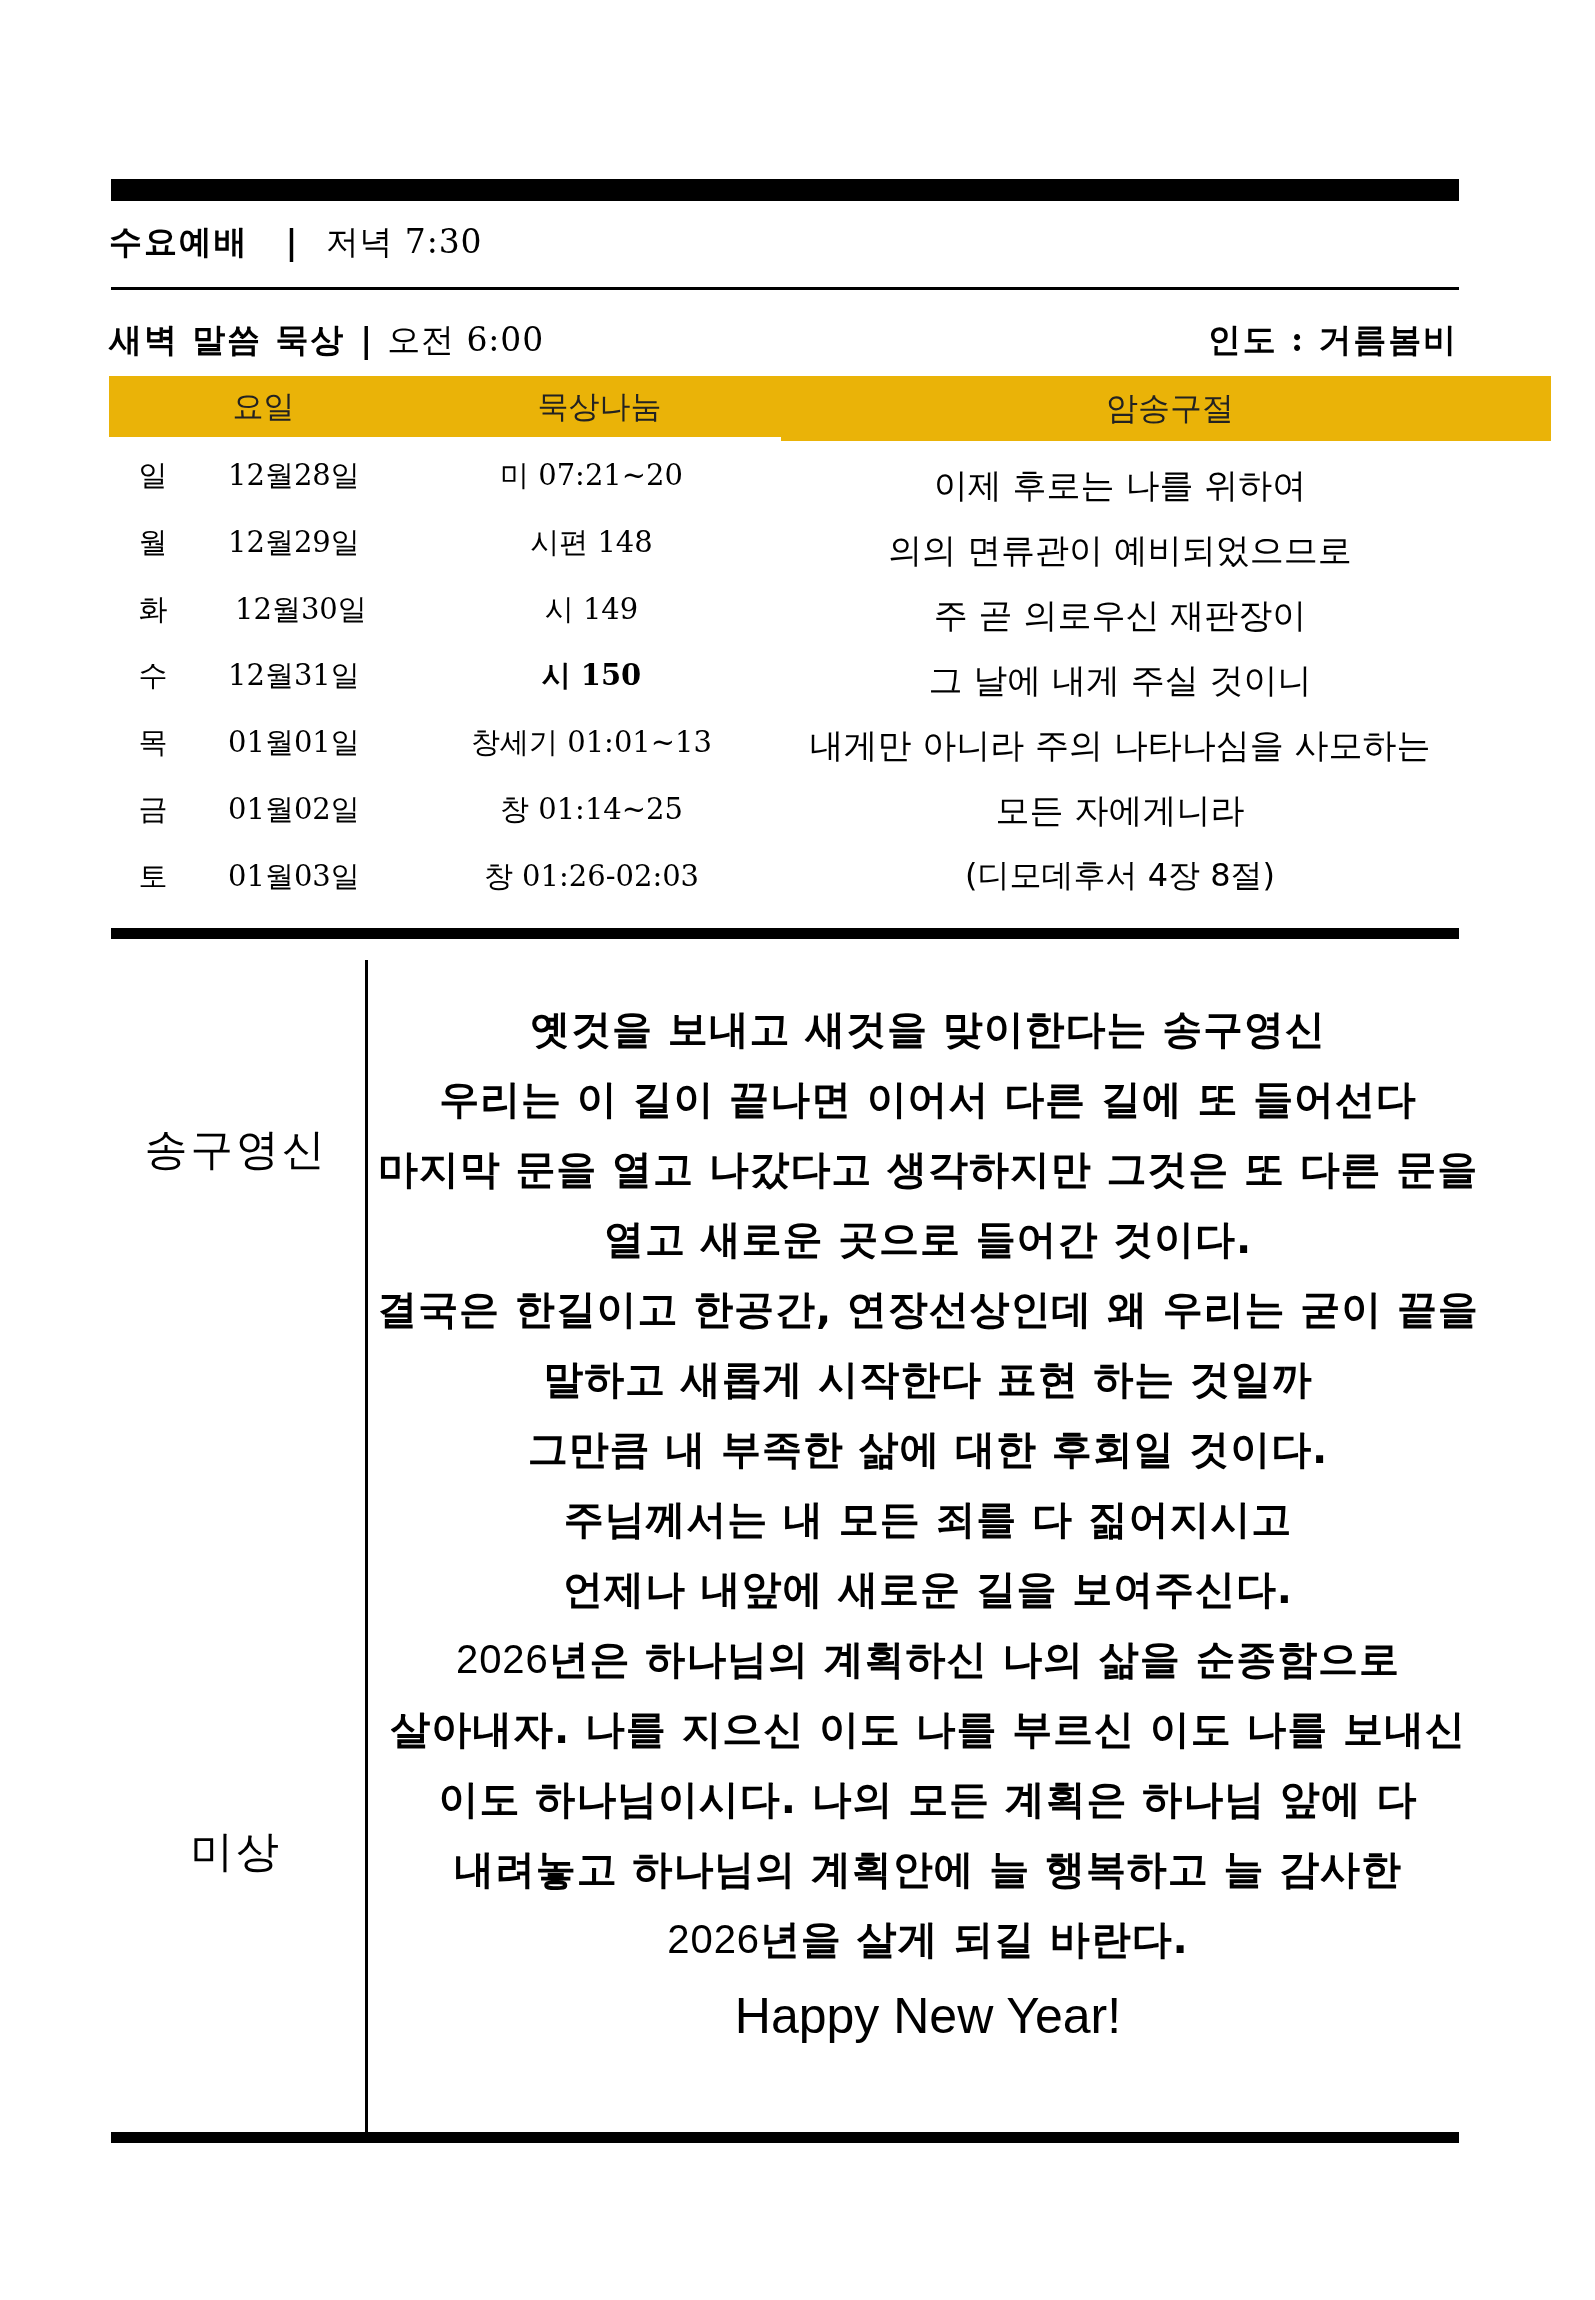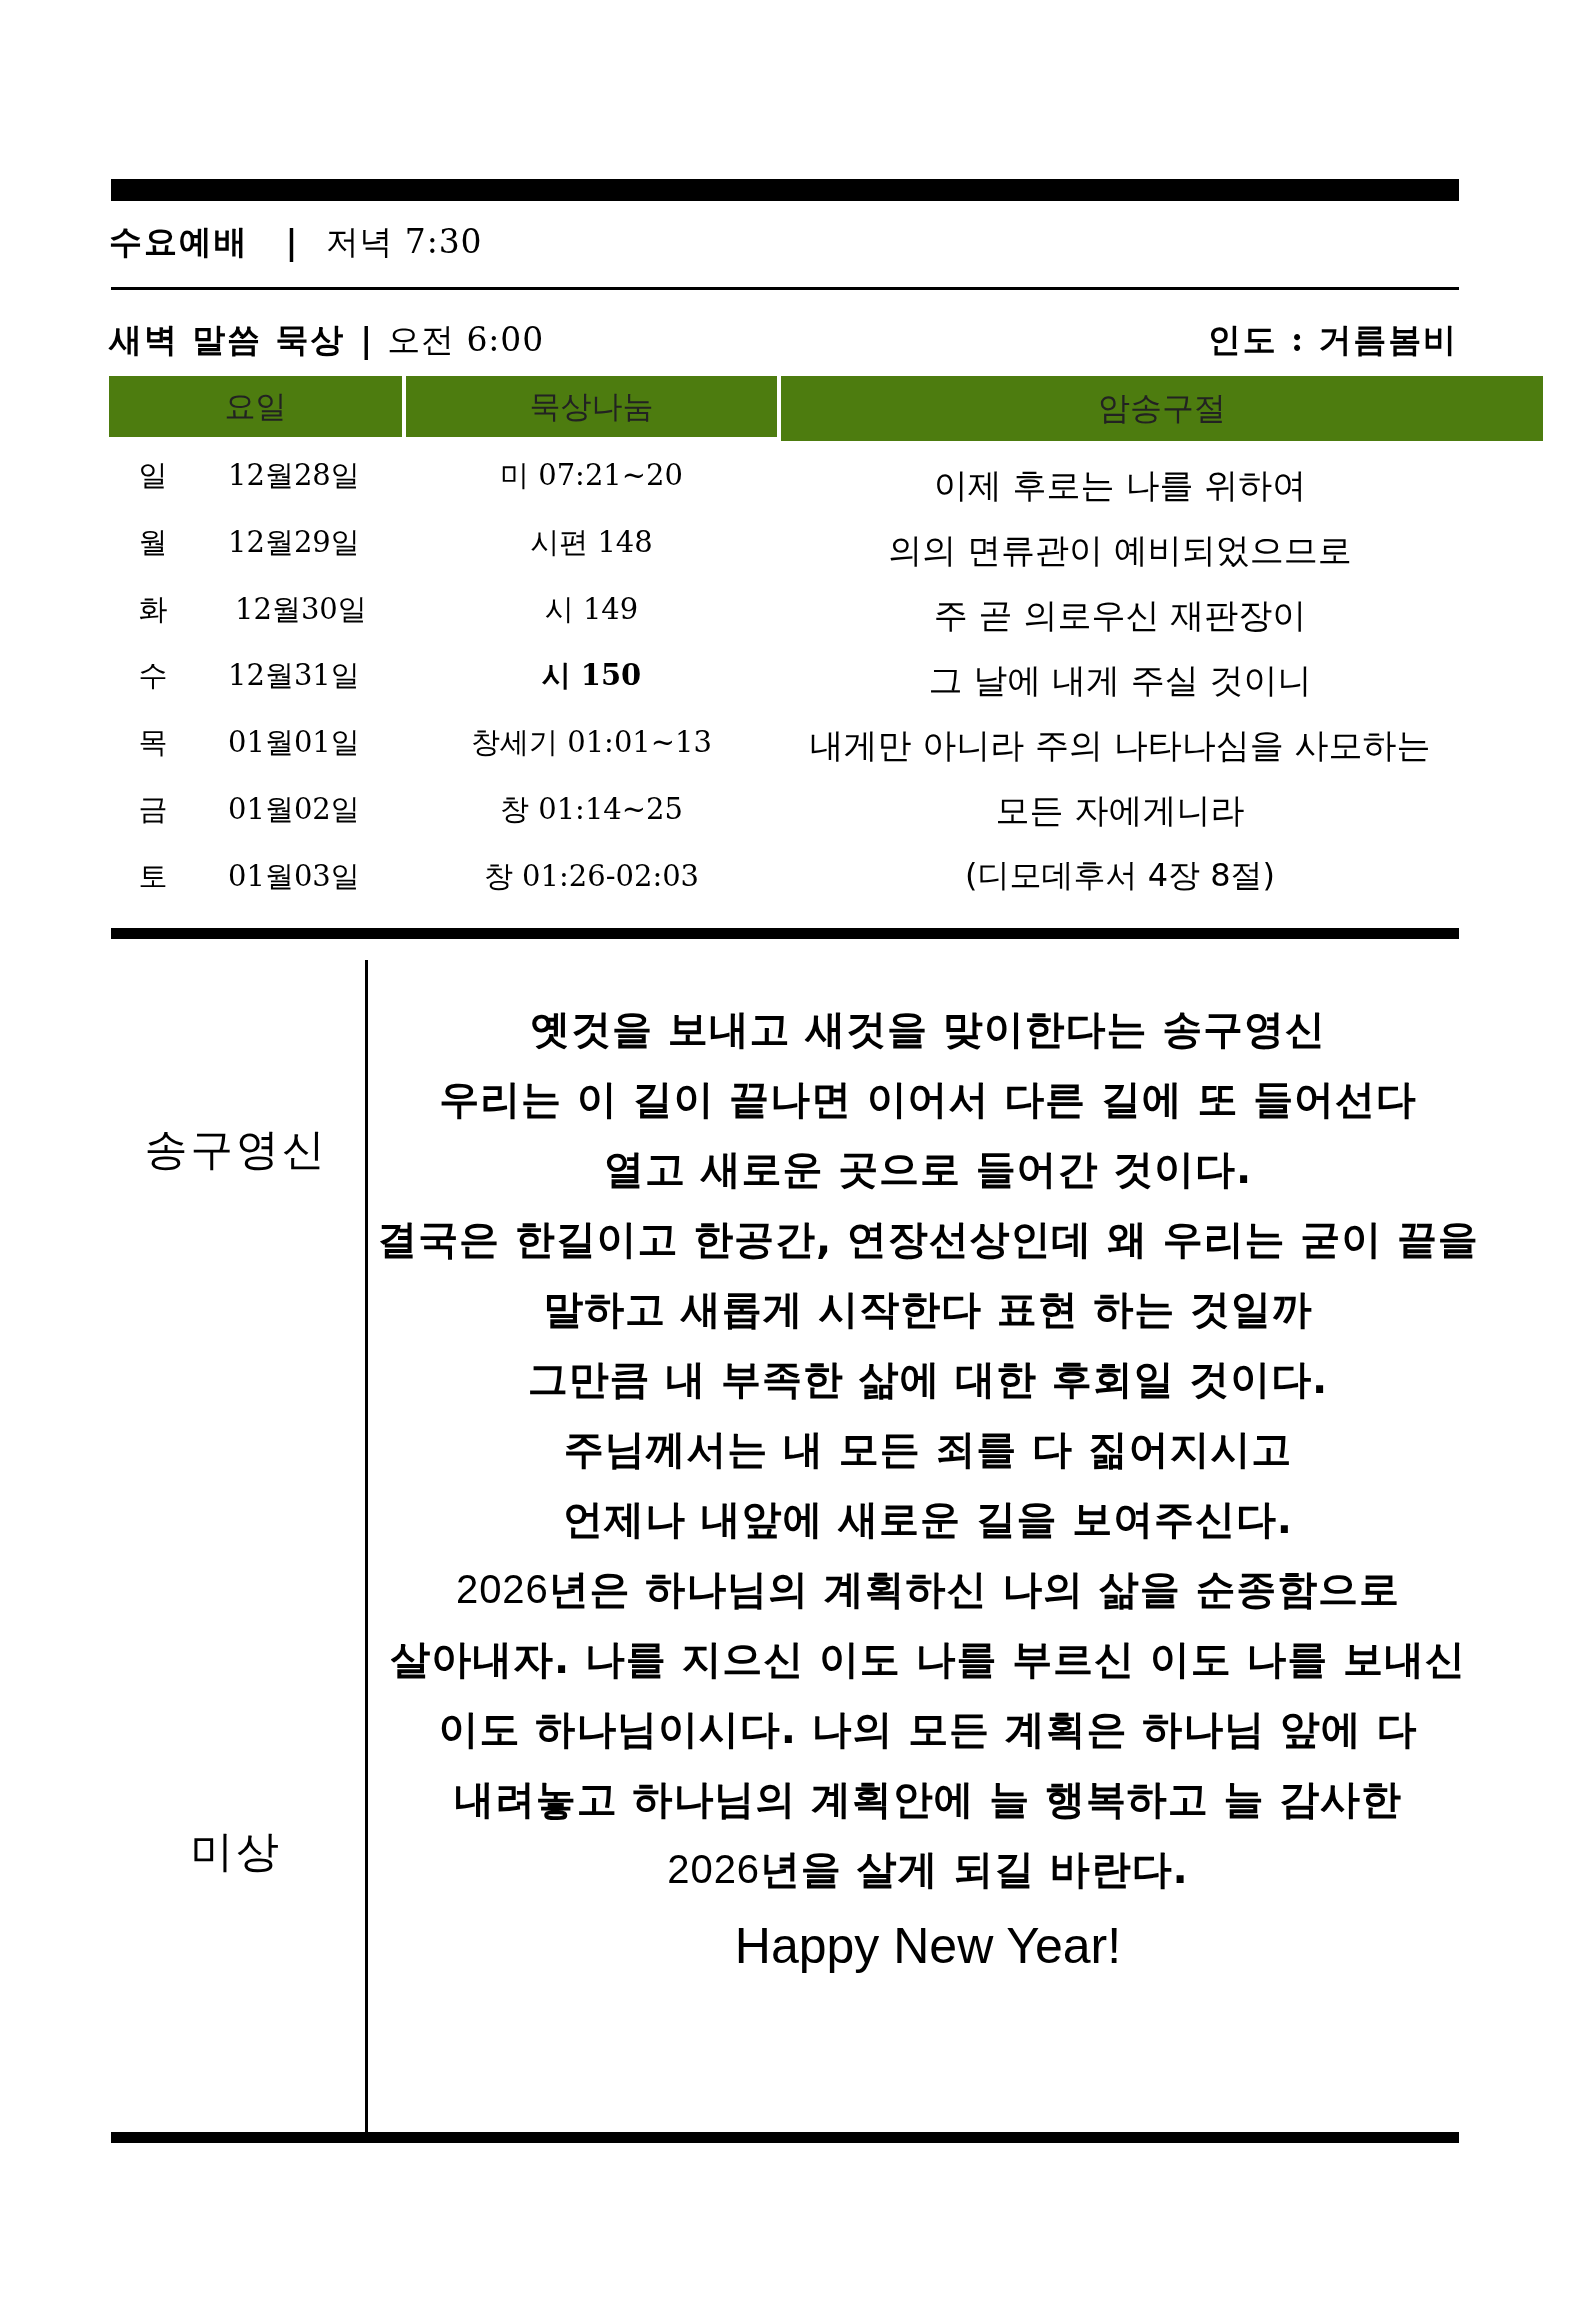--- a/index.html
+++ b/index.html
@@ -11,22 +11,22 @@
   
   .row-line { position:absolute; left:109px; height:52px; display:flex; align-items:center;
               font-size:33px; white-space:nowrap; }
   .row-line .title { font-weight:bold; letter-spacing:1.9px; }
   .row-line .sep { font-weight:bold; margin:0 16.7px; }
   .row-line .time { font-weight:normal; letter-spacing:0.9px; }
   .leader { position:absolute; right:137px; top:314px; height:52px; display:flex; align-items:center;
             font-size:33px; font-weight:bold; letter-spacing:1.9px; white-space:nowrap; }
 
   
-  .th { position:absolute; background:#4d7c0f; display:flex; align-items:center; justify-content:center;
-        font-size:31px; color:#222; }
+  .th { position:absolute; background:#eab308; display:flex; align-items:center; justify-content:center;
+        font-size:31px; color:#222;padding-left:8px; }
   .td { position:absolute; height:56px; display:flex; align-items:center; font-size:29px; white-space:nowrap; }
   .td.day { left:130px; width:46px; justify-content:center; }
   .td.date { left:228px; width:148px; }
   .td.passage { left:406px; width:371px; justify-content:center; }
   .verse { position:absolute; left:781px; width:678px; top:453px; }
   .verse .vline { height:65px; display:flex; align-items:center; justify-content:center;
                   font-size:34px; white-space:nowrap; }
   .verse .vline.ref { font-size:32px; }
 
   
@@ -119,20 +119,24 @@
   <div class="bl">
       <span class="num"></span>
       <span>옛것을 보내고 새것을 맞이한다는 송구영신</span>
     </div>
   <div class="bl">
       <span class="num"></span>
       <span>우리는 이 길이 끝나면 이어서 다른 길에 또 들어선다</span>
     </div>
   <div class="bl">
       <span class="num"></span>
+      <span>마지막 문을 열고 나갔다고 생각하지만 그것은 또 다른 문을</span>
+    </div>
+  <div class="bl">
+      <span class="num"></span>
       <span>열고 새로운 곳으로 들어간 것이다.</span>
     </div>
   <div class="bl">
       <span class="num"></span>
       <span>결국은 한길이고 한공간, 연장선상인데 왜 우리는 굳이 끝을</span>
     </div>
   <div class="bl">
       <span class="num"></span>
       <span>말하고 새롭게 시작한다 표현 하는 것일까</span>
     </div>

